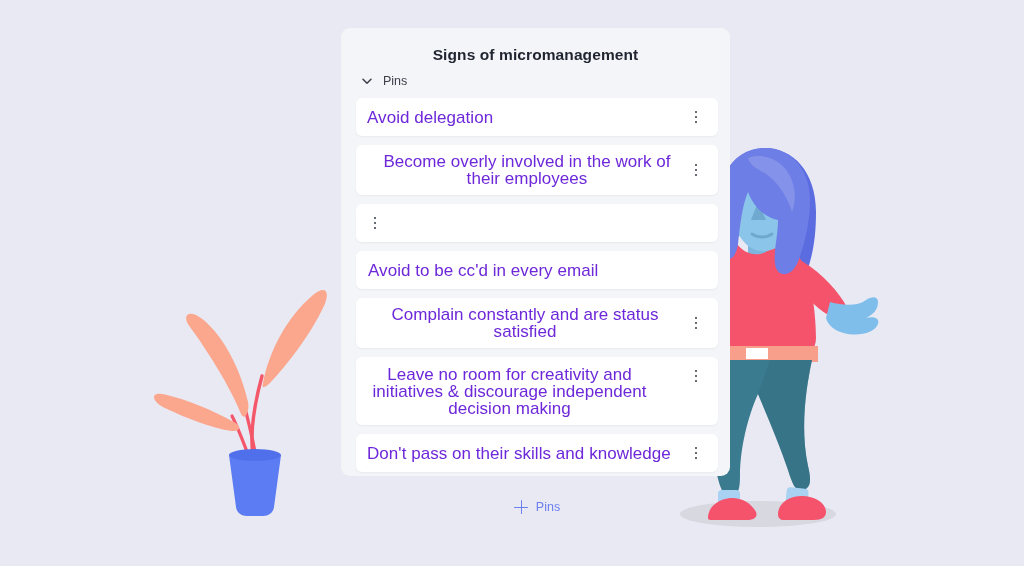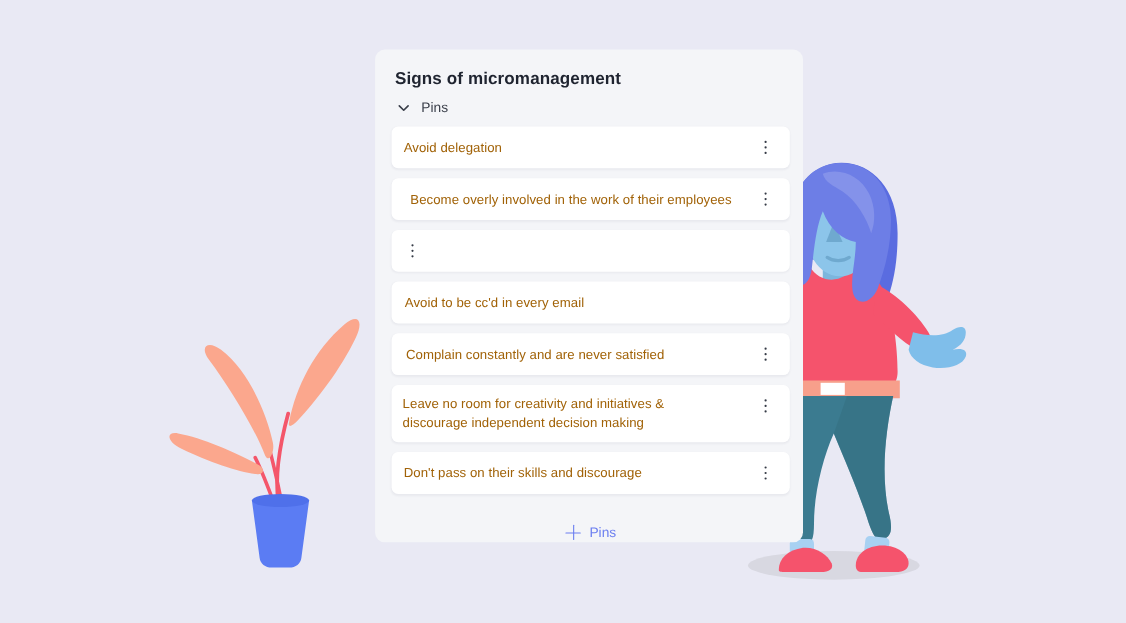--- a/index.html
+++ b/index.html
@@ -39,27 +39,28 @@
     top: 140px;
     width: 260px;
     height: 390px;
     pointer-events: none;
   }
 
   
   .card {
     position: absolute;
     left: 341px;
-    top: 45px;
+    top: 28px;
     width: 389px;
     height: 448px;
     background: #f4f5f8;
     border-radius: 9px;
     box-sizing: border-box;
     padding: 0;
+    text-align: center;
   }
 
   .card-header {
     padding: 17px 18px 0 18px;
   }
   .card-title {
     font-size: 15.5px;
     font-weight: bold;
     color: #1f2430;
     letter-spacing: 0.1px;
@@ -102,23 +103,23 @@
     min-height: 38px;
     display: flex;
     align-items: center;
     justify-content: space-between;
     box-shadow: 0 1px 2px rgba(40,45,70,0.055);
     position: relative;
     box-sizing: border-box;
     padding: 8px 4px 8px 10px;
   }
   .row-text {
-    font-size: 12px;
+    font-size: 17px;
     line-height: 17px;
-    color: #a16207;
+    color: #6d28d9;
     padding-right: 6px;
     letter-spacing: 0.05px;
   }
   
   .row.ind-0  { padding-left: 11px; }
   .row.ind-1  { padding-left: 17px; }
   .row.ind-2  { padding-left: 10px; }
   .row.ind-3  { padding-left: 12px; }
   .row.ind-4  { padding-left: 13px; }
   .row.ind-5  { padding-left: 10px; gap: 28px; }
@@ -298,39 +299,39 @@
       <div class="row ind-3">
         <span class="row-text">Avoid to be cc'd in every email</span>
         <span class="kebab hidden">
             <i></i>
             <i></i>
             <i></i>
           </span>
       </div>
 
       <div class="row ind-4">
-        <span class="row-text">Complain constantly and are never satisfied</span>
+        <span class="row-text">Complain constantly and are status satisfied</span>
         <span class="kebab">
             <i></i>
             <i></i>
             <i></i>
           </span>
       </div>
 
       <div class="row ind-5 tall">
         <span class="row-text">Leave no room for creativity and initiatives &amp; discourage independent decision making</span>
         <span class="kebab">
             <i></i>
             <i></i>
             <i></i>
           </span>
       </div>
 
       <div class="row ind-6">
-        <span class="row-text">Don't pass on their skills and discourage</span>
+        <span class="row-text">Don't pass on their skills and knowledge</span>
         <span class="kebab">
             <i></i>
             <i></i>
             <i></i>
           </span>
       </div>
 
       <div class="add-row">
         <span class="plus-icon"></span>
         <span class="add-label">Pins</span>

